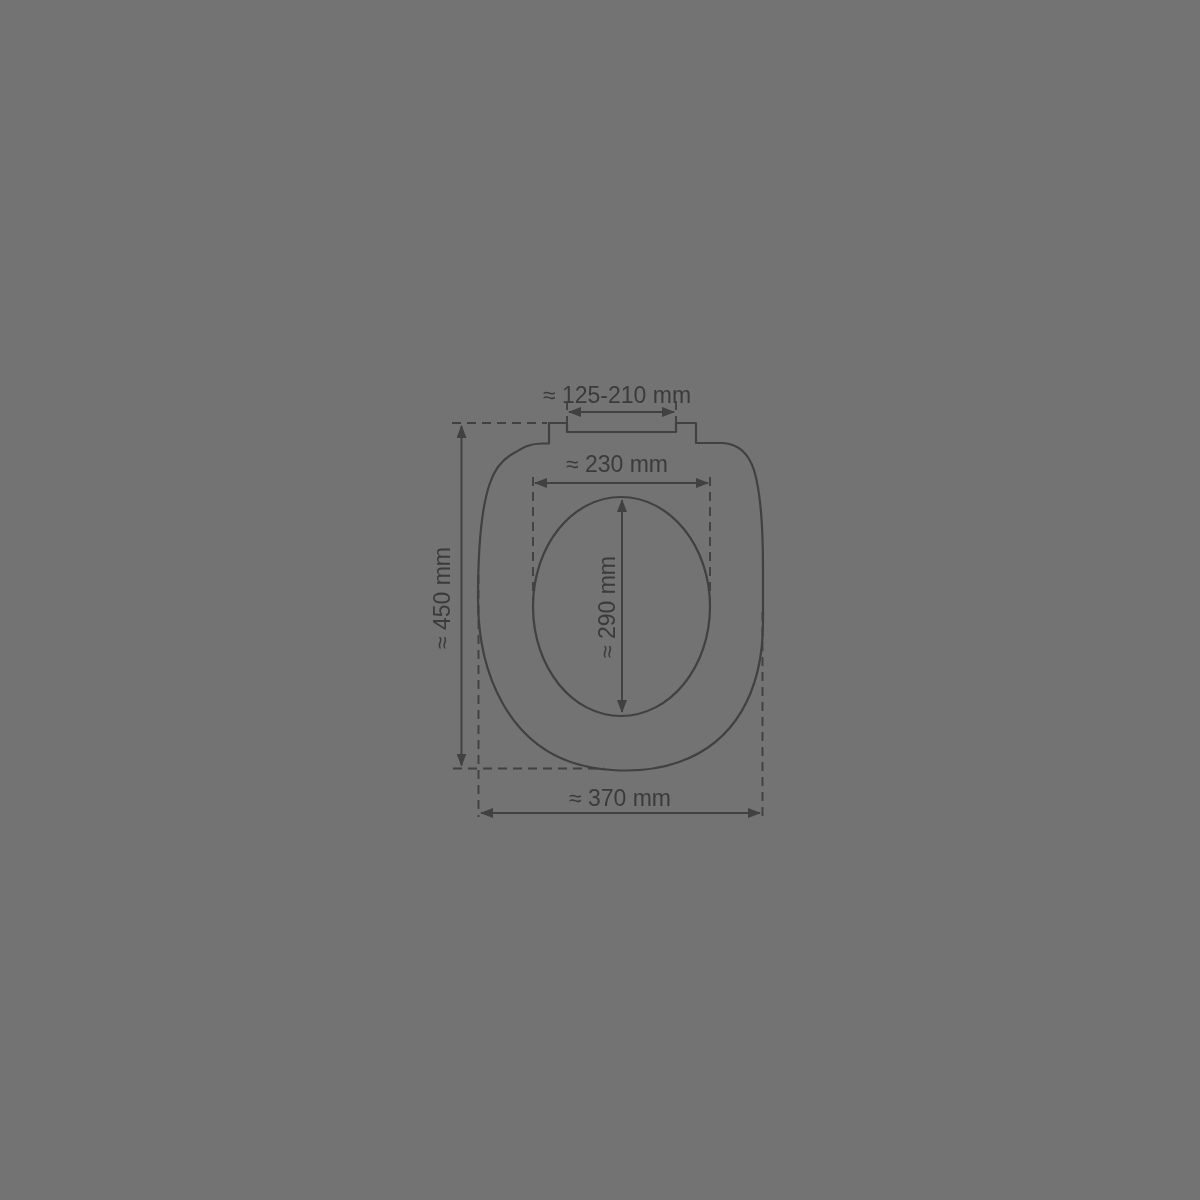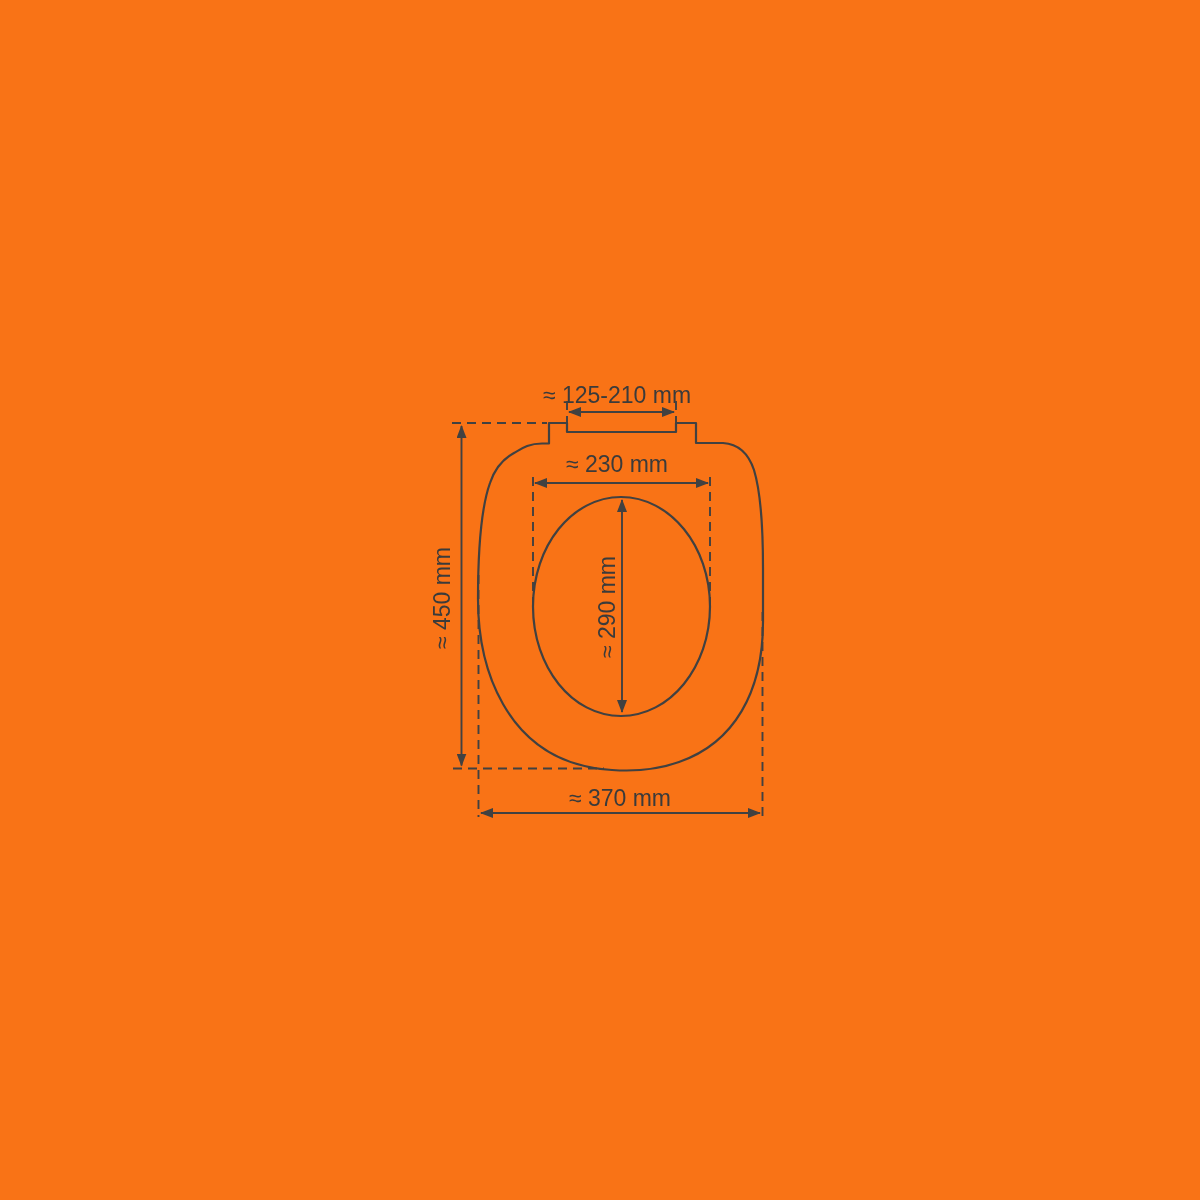--- a/index.html
+++ b/index.html
@@ -4,21 +4,21 @@
 <style>
   html, body {
     margin: 0;
     padding: 0;
     background: #ffffff;
   }
   #canvas {
     position: relative;
     width: 1200px;
     height: 1200px;
-    background: #f97316;
+    background: #737373;
     overflow: hidden;
   }
   svg {
     position: absolute;
     top: 0;
     left: 0;
   }
   .outline {
     fill: none;
     stroke: #414141;

